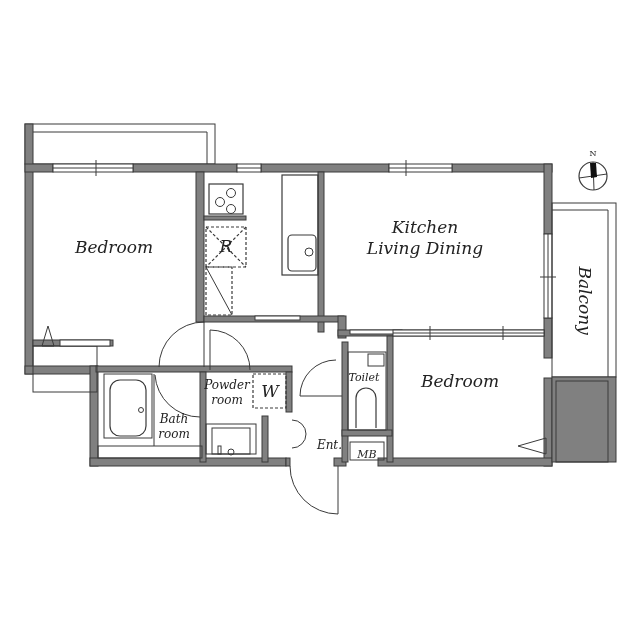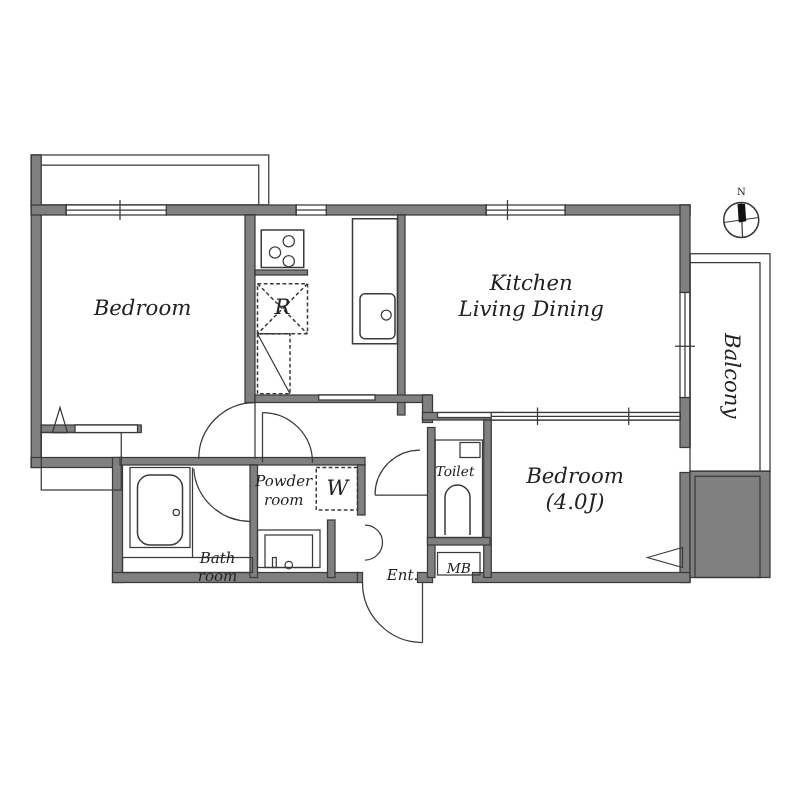--- a/index.html
+++ b/index.html
@@ -177,37 +177,36 @@
 
 <div class="label big" style="left:64px;top:237px;width:100px;">
   <div>Bedroom</div>
 </div>
 <div class="label big" style="left:355px;top:217px;width:140px;">
   <div>Kitchen</div>
   <div>Living Dining</div>
 </div>
 <div class="label big" style="left:410px;top:371px;width:100px;">
   <div>Bedroom</div>
-  <div>(4.0J)</div>
 </div>
 <div class="label big" style="left:544px;top:290px;width:80px;transform:rotate(90deg);">
   <span>Balcony</span>
 </div>
-<div class="label small" style="left:154px;top:412px;width:40px;margin-top:27px;">
+<div class="label small" style="left:154px;top:412px;width:40px;">
   <div>Bath</div>
   <div>room</div>
 </div>
 <div class="label small" style="left:202px;top:378px;width:50px;">
   <div>Powder</div>
   <div>room</div>
 </div>
 <div class="label xs" style="left:344px;top:371px;width:40px;">
   <span>Toilet</span>
 </div>
-<div class="label small" style="left:302px;top:453px;width:40px;">
+<div class="label small" style="left:302px;top:438px;width:40px;text-align:right;">
   <span>Ent.</span>
 </div>
 <div class="label xs" style="left:350px;top:448px;width:34px;">
   <span>MB</span>
 </div>
 <div class="label big" style="left:216px;top:236px;width:20px;">
   <span>R</span>
 </div>
 <div class="label big" style="left:259px;top:381px;width:22px;">
   <span>W</span>

